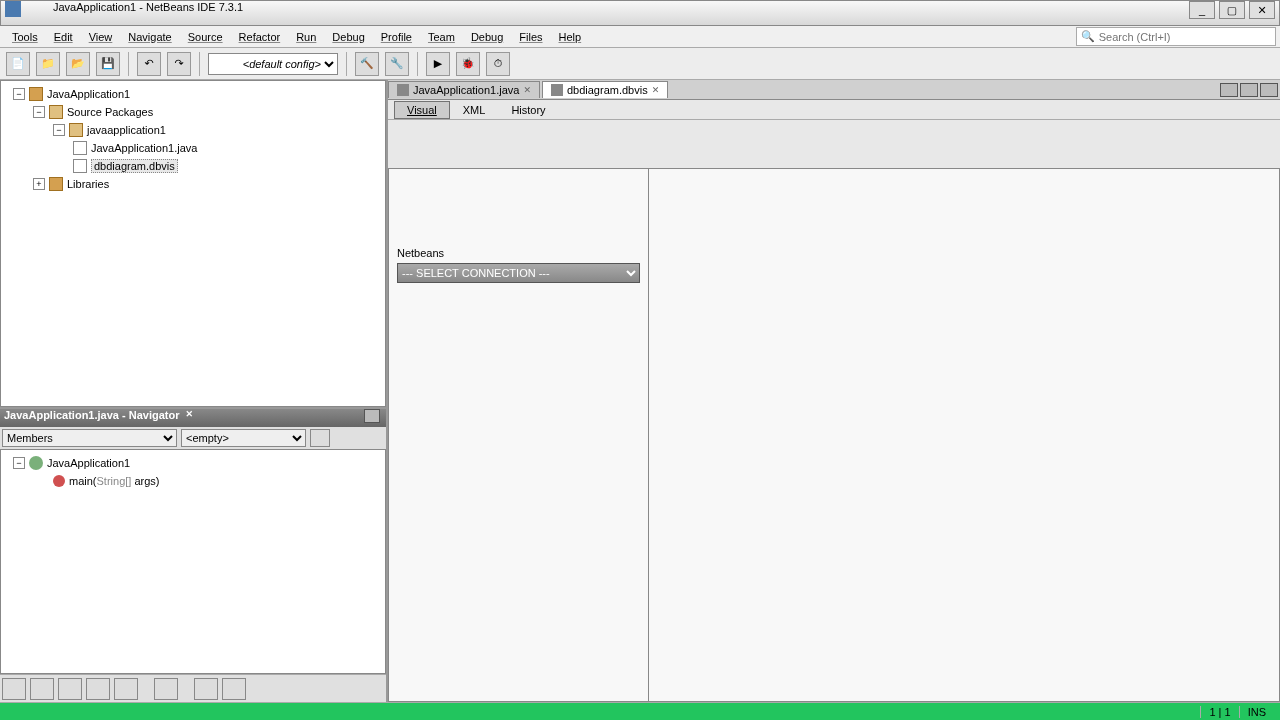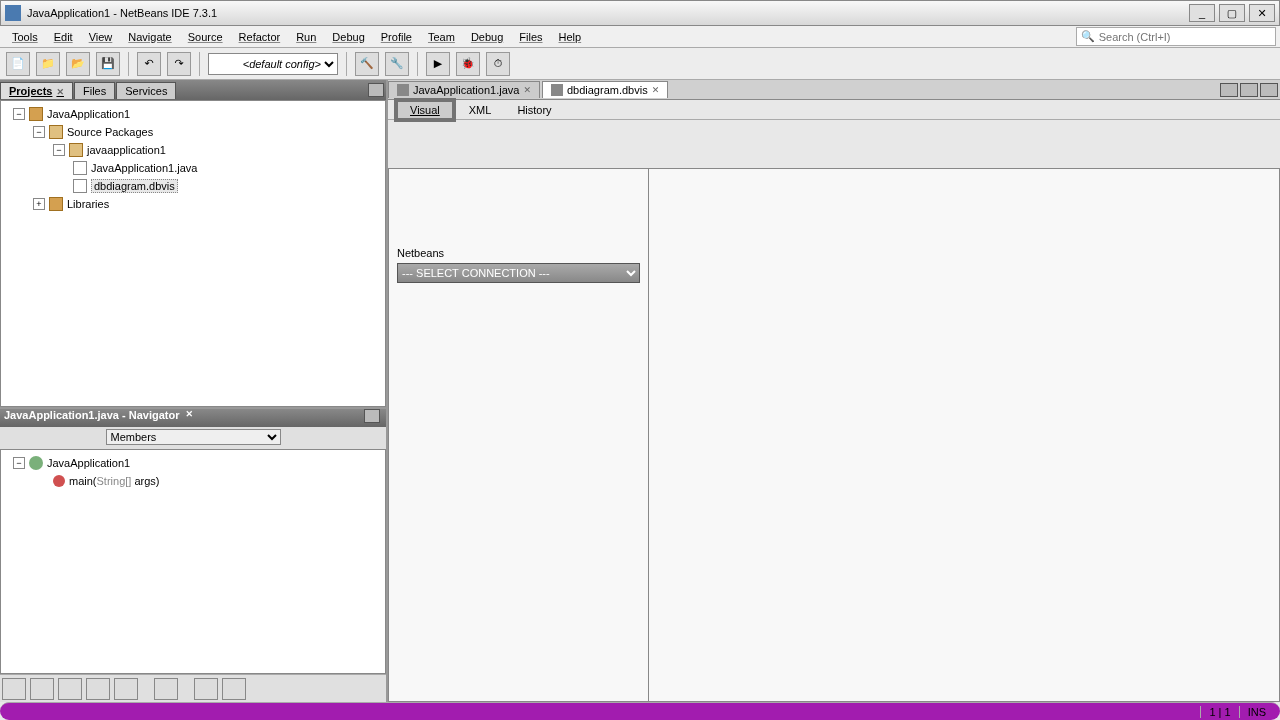--- a/index.html
+++ b/index.html
@@ -1,18 +1,18 @@
 <!DOCTYPE html>
 <html><head>
 <meta charset="utf-8">
 <style>
 * { margin: 0; padding: 0; box-sizing: border-box; font-family: Tahoma, sans-serif; font-size: 11px; }
 body { background: #e8e8e8; width: 1280px; height: 720px; overflow: hidden; }
 
-.titlebar { height: 26px; background: linear-gradient(#f8f8f8, #d8d8d8); border: 1px solid #888; display: flex; align-items: center; padding: 0 4px; }
+.titlebar { height: 26px; background: linear-gradient(#f8f8f8, #d8d8d8); border: 1px solid #888; display: flex; align-items: flex-start; padding: 0 4px; gap: 26px; }
 .titlebar .app-icon { width: 16px; height: 16px; background: #4a7ab0; margin-right: 6px; }
 .titlebar .title { flex: 1; font-weight: normal; color: #000; }
 .titlebar .winbtns { display: flex; gap: 4px; }
 .titlebar .winbtn { width: 26px; height: 18px; background: #e0e0e0; border: 1px solid #888; display: flex; align-items: center; justify-content: center; cursor: pointer; }
 
 .menubar { height: 22px; background: #f0f0f0; border-bottom: 1px solid #aaa; display: flex; align-items: center; padding: 0 4px; }
 .menubar .menu { padding: 2px 8px; cursor: pointer; text-decoration: underline; text-decoration-color: #888; }
 .menubar .spacer { flex: 1; }
 .menubar .search { display: flex; align-items: center; border: 1px solid #aaa; background: #fff; padding: 2px 4px; width: 200px; }
 .menubar .search input { border: none; outline: none; flex: 1; margin-left: 4px; }
@@ -41,49 +41,49 @@
 .tree-icon.java { background: #fff; border: 1px solid #888; }
 .tree-icon.file { background: #fff; border: 1px solid #888; }
 .tree-icon.lib { background: #d4a050; border: 1px solid #a07020; }
 .tree-label.sel { border: 1px dotted #888; background: #e8e8e8; padding: 0 2px; }
 .i1 { padding-left: 8px; } .i2 { padding-left: 28px; } .i3 { padding-left: 48px; } .i4 { padding-left: 68px; }
 
 .navigator { border-top: 2px solid #999; display: flex; flex-direction: column; height: 295px; }
 .nav-title { height: 18px; background: linear-gradient(#888, #666); color: #fff; display: flex; align-items: flex-start; padding: 0 4px; font-weight: bold; }
 .nav-title .x { margin-left: 6px; font-size: 9px; cursor: pointer; }
 .nav-title .spacer { flex: 1; }
-.nav-filters { height: 22px; background: #e0e0e0; display: flex; align-items: center; padding: 2px; gap: 4px; flex-direction: column; }
+.nav-filters { height: 22px; background: #e0e0e0; display: flex; align-items: center; padding: 2px; gap: 4px; }
 .nav-filters select { height: 18px; border: 1px solid #888; }
 .nav-filters .btn { width: 20px; height: 18px; background: #ddd; border: 1px solid #888; cursor: pointer; }
 .nav-tree { flex: 1; background: #fff; border: 1px solid #888; padding: 4px; }
 .nav-tree .cls-icon { width: 14px; height: 14px; background: #7ab07a; border-radius: 50%; margin-right: 4px; }
 .nav-tree .mth-icon { width: 12px; height: 12px; background: #d05050; border-radius: 50%; margin-right: 4px; }
 .nav-bottom { height: 28px; background: #e0e0e0; display: flex; align-items: center; padding: 2px; gap: 4px; border-top: 1px solid #aaa; }
 .nav-bottom .btn { width: 24px; height: 22px; background: #ddd; border: 1px solid #888; cursor: pointer; }
 
 .editor { flex: 1; display: flex; flex-direction: column; }
 .editor-tabs { height: 20px; background: #d0d0d0; display: flex; align-items: center; border-bottom: 1px solid #888; }
 .editor-tab { padding: 2px 8px; background: #ccc; border: 1px solid #888; border-bottom: none; margin-right: 2px; cursor: pointer; display: flex; align-items: center; gap: 4px; }
 .editor-tab.active { background: #fff; }
 .editor-tab .tab-icon { width: 12px; height: 12px; background: #888; }
 .editor-tab .x { font-size: 9px; color: #666; cursor: pointer; }
 .editor-tabs .spacer { flex: 1; }
 .editor-tabs .dock { width: 18px; height: 14px; background: #bbb; border: 1px solid #555; margin-right: 2px; cursor: pointer; }
 
 .subtabs { height: 20px; background: #e8e8e8; display: flex; align-items: center; padding-left: 6px; border-bottom: 1px solid #aaa; }
 .subtab { padding: 2px 12px; cursor: pointer; border: 1px solid transparent; }
-.subtab.active { background: #ccc; border: 4px solid #737373; text-decoration: underline; }
+.subtab.active { background: #ccc; border: 1px solid #737373; text-decoration: underline; }
 
 .editor-body { flex: 1; background: #f8f8f8; border: 1px solid #888; display: flex; margin-top: 48px; }
 .editor-left { width: 260px; border-right: 1px solid #888; padding: 8px; }
 .editor-left .lbl { margin-top: 70px; margin-bottom: 4px; }
 .editor-left select { width: 100%; height: 20px; background: linear-gradient(#aaa, #888); color: #fff; border: 1px solid #555; }
 .editor-right { flex: 1; }
 
-.statusbar { height: 18px; background: #a21caf; border-top: 1px solid #aaa; display: flex; align-items: center; padding: 0 6px; border-radius: 9px; }
+.statusbar { height: 18px; background: #22c55e; border-top: 1px solid #aaa; display: flex; align-items: center; padding: 0 6px; }
 .statusbar .spacer { flex: 1; }
 .statusbar .cell { border-left: 1px solid #aaa; padding: 0 8px; }
 
 .arg-type { color: #888; }
 </style>
 </head>
 <body>
 
 <div class="titlebar">
   <div class="app-icon"></div>
@@ -130,26 +130,20 @@
   <div class="tbtn">🔨</div>
   <div class="tbtn">🔧</div>
   <div class="sep"></div>
   <div class="tbtn">▶</div>
   <div class="tbtn">🐞</div>
   <div class="tbtn">⏱</div>
 </div>
 
 <div class="main">
   <div class="left">
-    <div class="panel-tabs">
-      <div class="panel-tab active"><span>Projects</span><span class="x">✕</span></div>
-      <div class="panel-tab">Files</div>
-      <div class="panel-tab">Services</div>
-      <div class="panel-dock"></div>
-    </div>
     <div class="tree">
       <div class="tree-row i1">
         <div class="tree-toggle">−</div>
         <div class="tree-icon proj"></div>
         <span>JavaApplication1</span>
       </div>
       <div class="tree-row i2">
         <div class="tree-toggle">−</div>
         <div class="tree-icon pkg"></div>
         <span>Source Packages</span>

